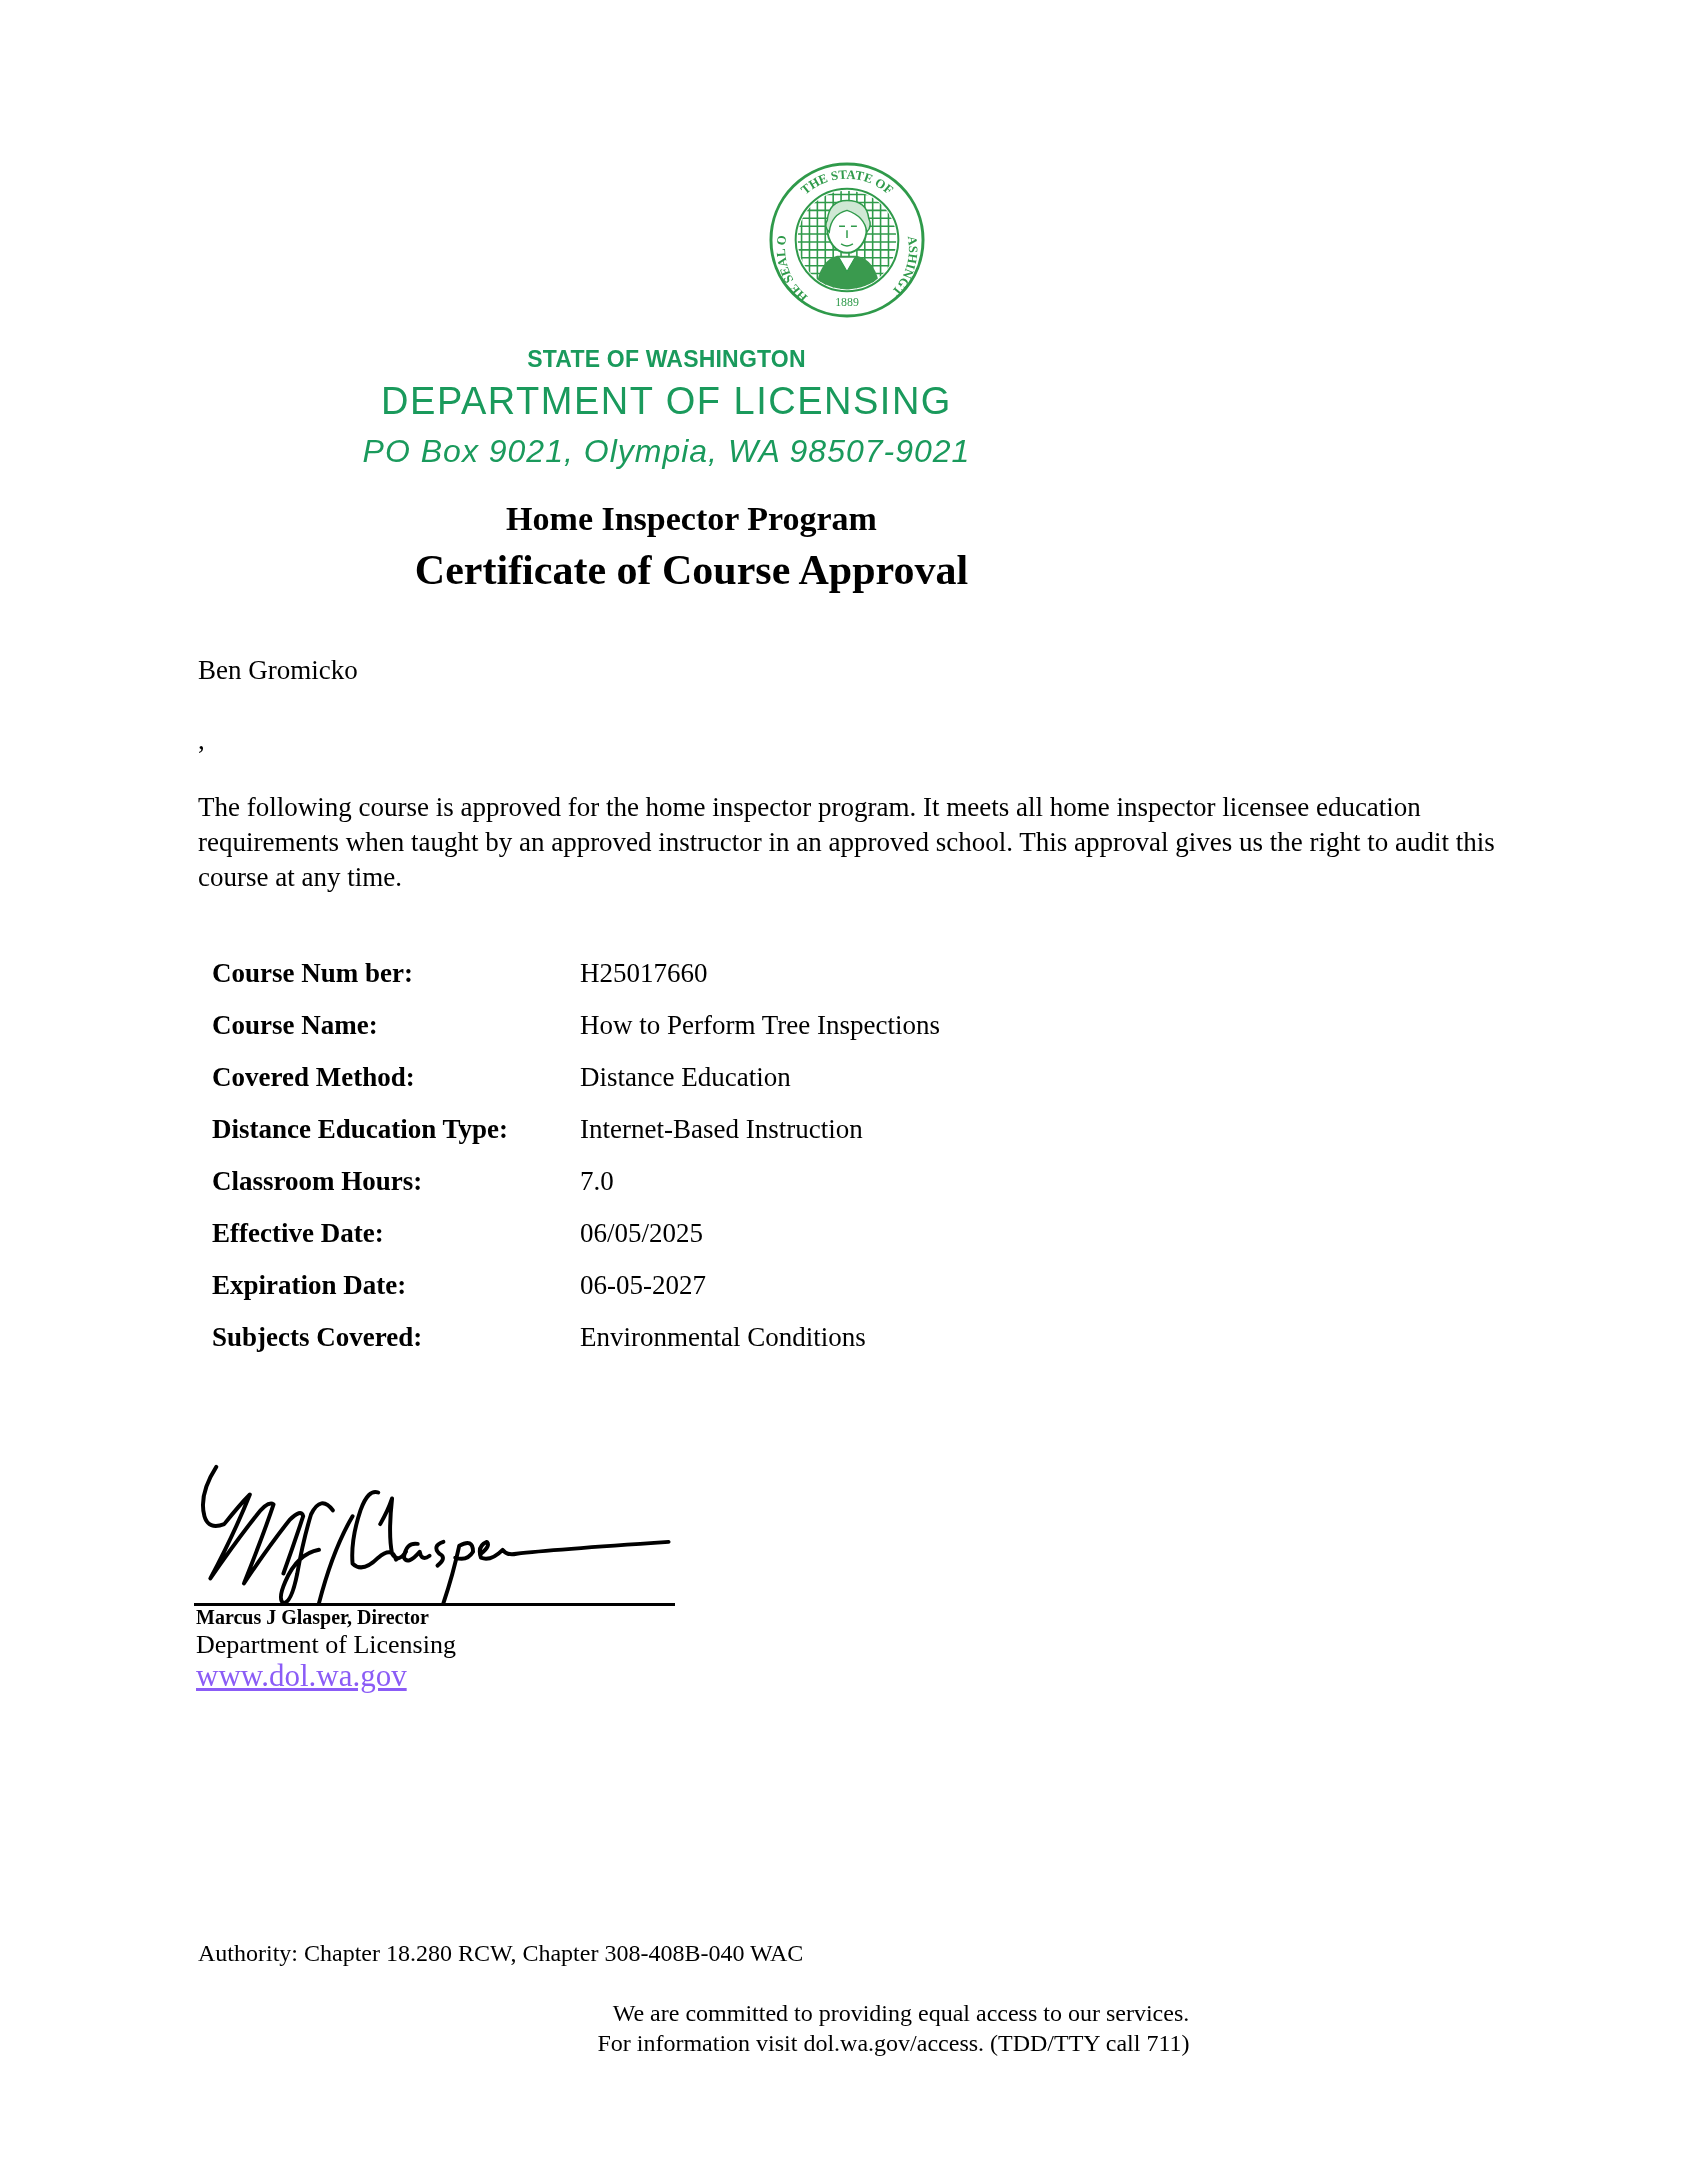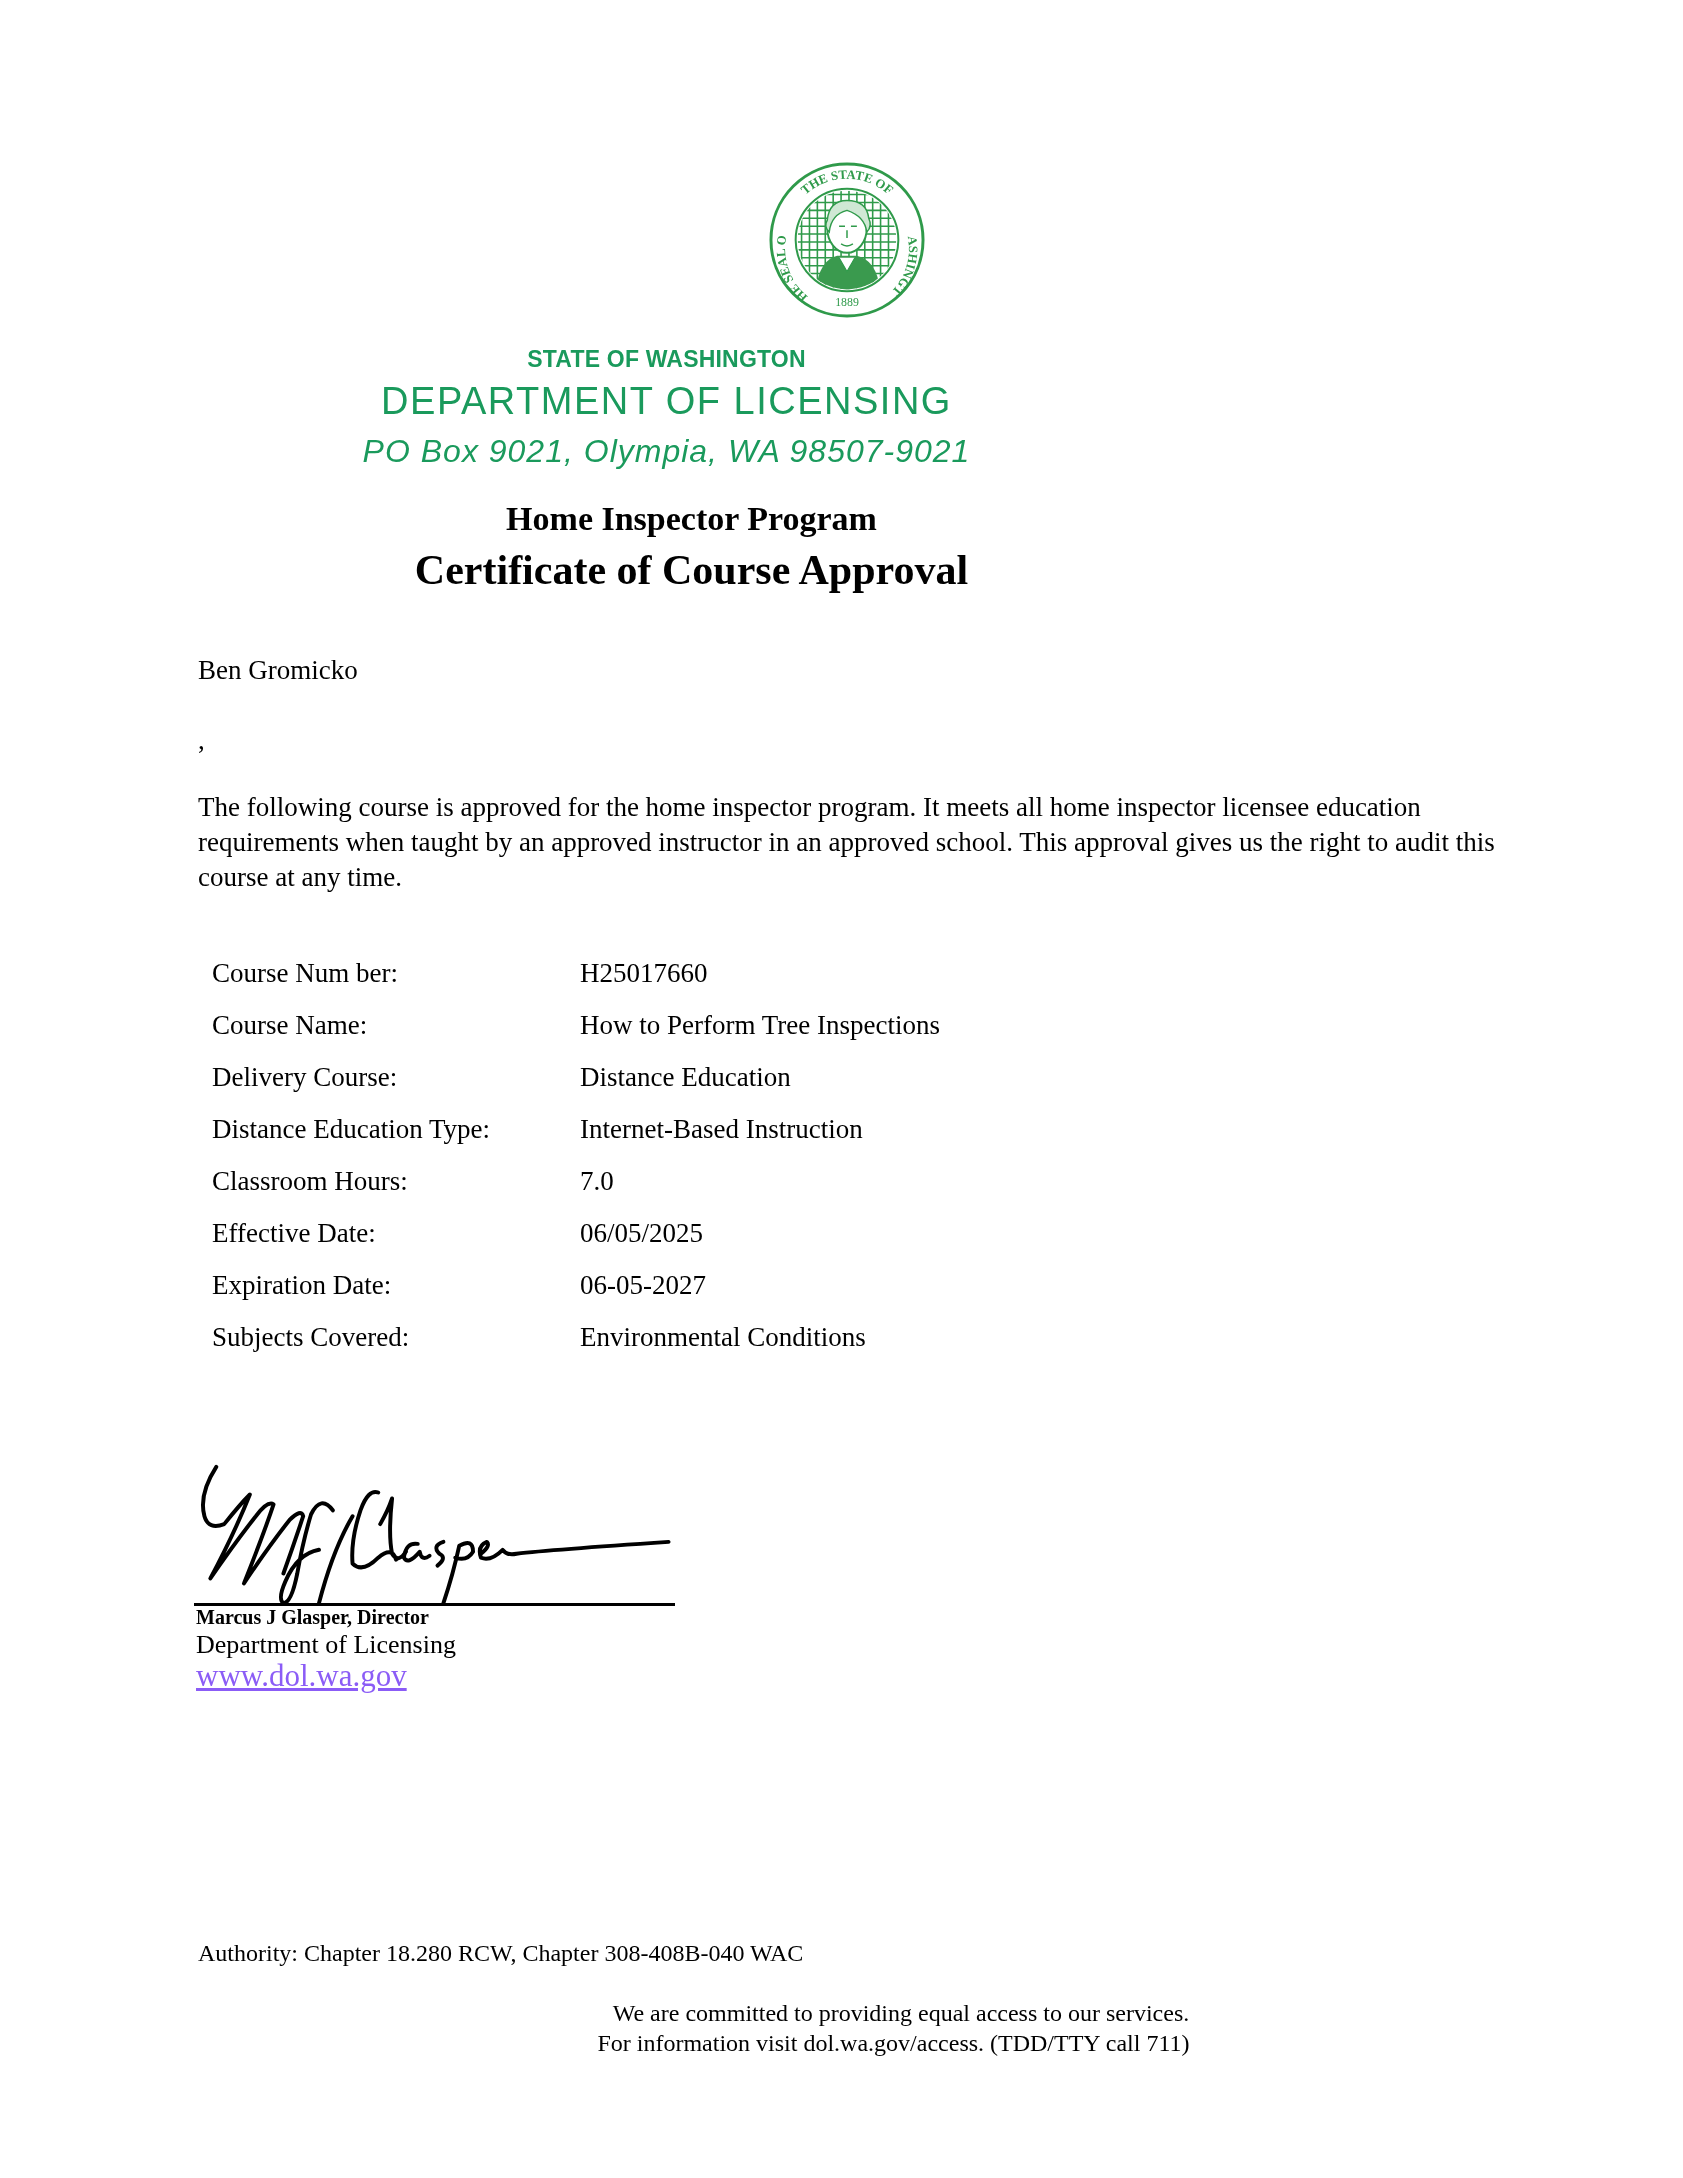--- a/index.html
+++ b/index.html
@@ -23,21 +23,21 @@
 
   
   .body-txt { font-size: 27px; }
   #recipient { left: 198px; top: 655px; }
   #comma { left: 198px; top: 725px; }
   #para { left: 198px; top: 790px; width: 1307px; line-height: 35px; }
 
   
   #details { left: 212px; top: 958px; }
   .drow { position: relative; height: 52px; font-size: 27px; }
-  .dlabel { position: absolute; left: 0; top: 0; font-weight: normal; white-space: nowrap; }
+  .dlabel { position: absolute; left: 0; top: 0; font-weight: bold; white-space: nowrap; }
   .dvalue { position: absolute; left: 368px; top: 0; white-space: nowrap; }
 
   
   #signature { left: 194px; top: 1455px; width: 485px; height: 158px; }
   #sig-line { left: 194px; top: 1603px; width: 481px; height: 3px; background: #000; }
   #sig-name { left: 196px; top: 1606px; font-size: 20px; font-weight: bold; }
   #sig-dept { left: 196px; top: 1630px; font-size: 26px; }
   #sig-link { left: 196px; top: 1658px; font-size: 31px; color: #8b5cf6; text-decoration: underline; }
 
   
@@ -119,21 +119,21 @@
 <div id="details" class="abs">
   <div class="drow">
     <span class="dlabel">Course Num ber:</span>
     <span class="dvalue">H25017660</span>
   </div>
   <div class="drow">
     <span class="dlabel">Course Name:</span>
     <span class="dvalue">How to Perform Tree Inspections</span>
   </div>
   <div class="drow">
-    <span class="dlabel">Delivery Course:</span>
+    <span class="dlabel">Covered Method:</span>
     <span class="dvalue">Distance Education</span>
   </div>
   <div class="drow">
     <span class="dlabel">Distance Education Type:</span>
     <span class="dvalue">Internet-Based Instruction</span>
   </div>
   <div class="drow">
     <span class="dlabel">Classroom Hours:</span>
     <span class="dvalue">7.0</span>
   </div>

